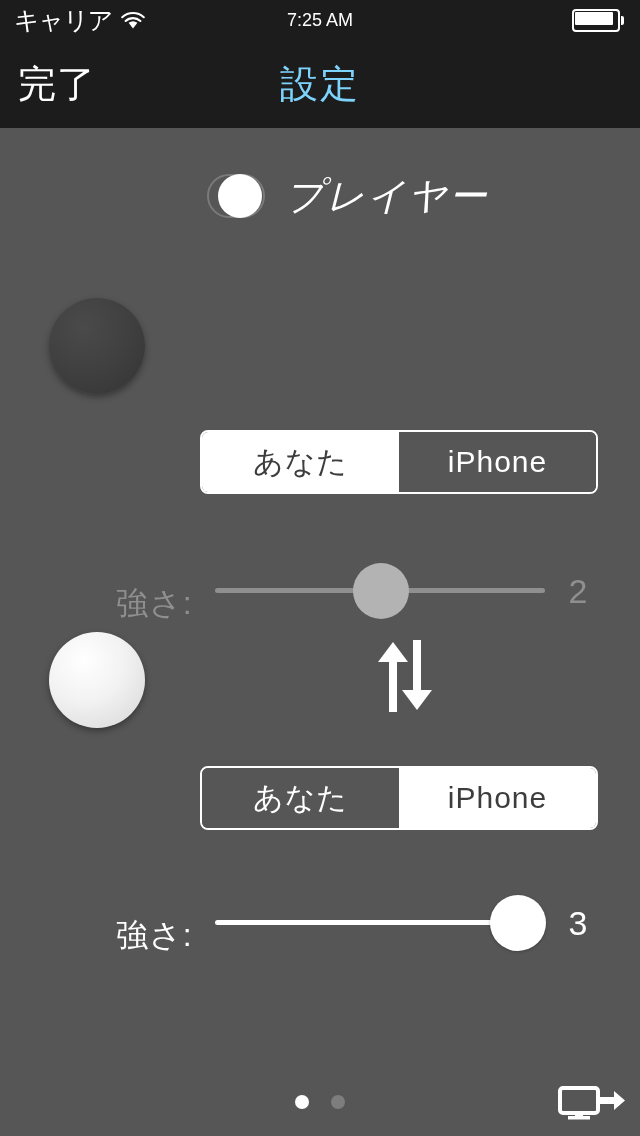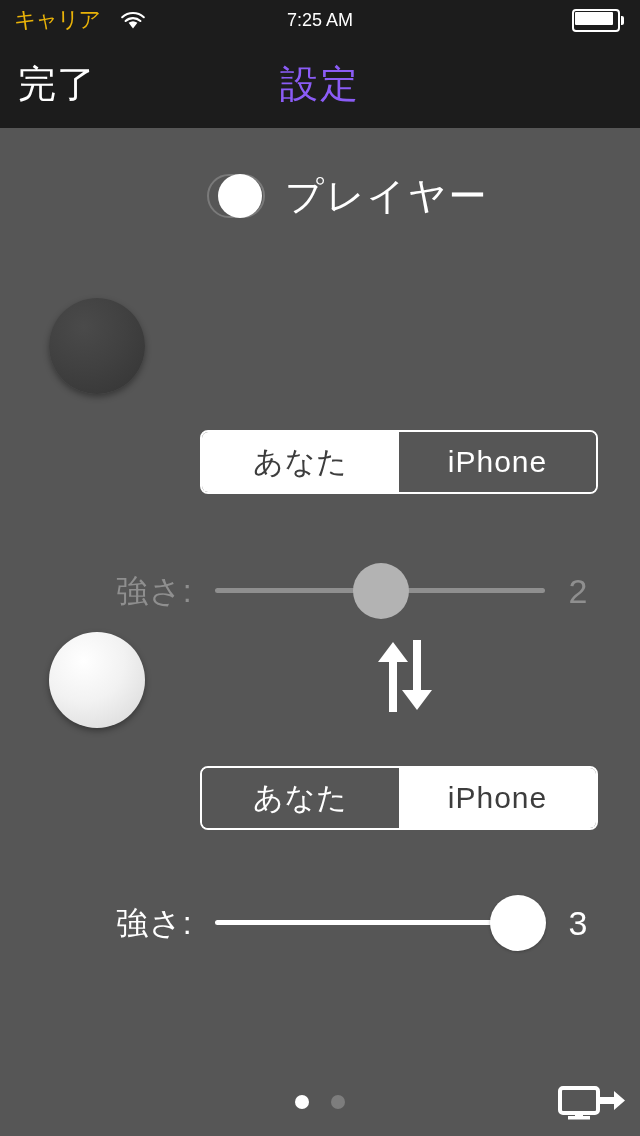--- a/index.html
+++ b/index.html
@@ -12,21 +12,21 @@
     position:relative;
   }
 
   
   .statusbar{
     position:absolute; top:0; left:0; width:640px; height:40px;
     background:#1c1c1c; color:#fff;
   }
   .sb-carrier{
     position:absolute; left:14px; top:4px;
-    font-size:22px; letter-spacing:-1px; line-height:32px; color:#eab308;
+    font-size:25px; letter-spacing:-1px; line-height:32px; color:#ffffff;
   }
   .sb-wifi{ position:absolute; left:120px; top:10px; width:26px; height:20px; }
   .sb-time{
     position:absolute; left:0; top:4px; width:640px; text-align:center;
     font-size:18px; line-height:32px; color:#fff;
   }
   .sb-batt{
     position:absolute; right:16px; top:9px; width:52px; height:23px;
   }
   .sb-batt .shell{
@@ -46,32 +46,32 @@
   .navbar{
     position:absolute; top:40px; left:0; width:640px; height:88px;
     background:#1c1c1c;
   }
   .nav-done{
     position:absolute; left:18px; top:20px;
     font-size:38px; line-height:48px; color:#fff; letter-spacing:1px;
   }
   .nav-title{
     position:absolute; left:0; top:20px; width:640px; text-align:center;
-    font-size:38px; line-height:48px; color:#8b5cf6; letter-spacing:2px;
+    font-size:38px; line-height:48px; color:#7dd3fc; letter-spacing:2px;
   }
 
   
   .content{
     position:absolute; top:128px; left:0; width:640px; height:1008px;
     background:#565656;
   }
 
   
   .toggle-row{
-    position:absolute; left:0; top:32px; width:556px; height:72px;
+    position:absolute; left:0; top:32px; width:556px; height:72px;font-style:italic;
   }
   .switch{
     position:absolute; left:207px; top:14px; width:58px; height:44px;
   }
   .switch .track{
     position:absolute; left:0; top:0; width:58px; height:44px;
     border:2px solid #7a7a7a; border-radius:22px; background:transparent;
   }
   .switch .knob{
     position:absolute; left:11px; top:0px; width:44px; height:44px;
@@ -109,21 +109,21 @@
     font-size:30px; letter-spacing:1px;
   }
   .seg .opt.sel{ background:#fff; color:#3d3d3d; }
   .seg .opt.unsel{ background:#565656; color:#fff; }
 
   
   .sliderrow{ position:absolute; left:0; width:640px; height:70px; }
   .sliderrow.one{ top:428px; }
   .sliderrow.two{ top:760px; }
   .sl-label{
-    position:absolute; left:116px; top:0;
+    position:absolute; left:116px; top:12px;
     font-size:32px; line-height:70px; letter-spacing:1px;
   }
   .sl-track{
     position:absolute; left:215px; top:32px; width:330px; height:5px;
     border-radius:3px;
   }
   .sl-knob{
     position:absolute; width:56px; height:56px; border-radius:50%;
   }
   .sl-value{

